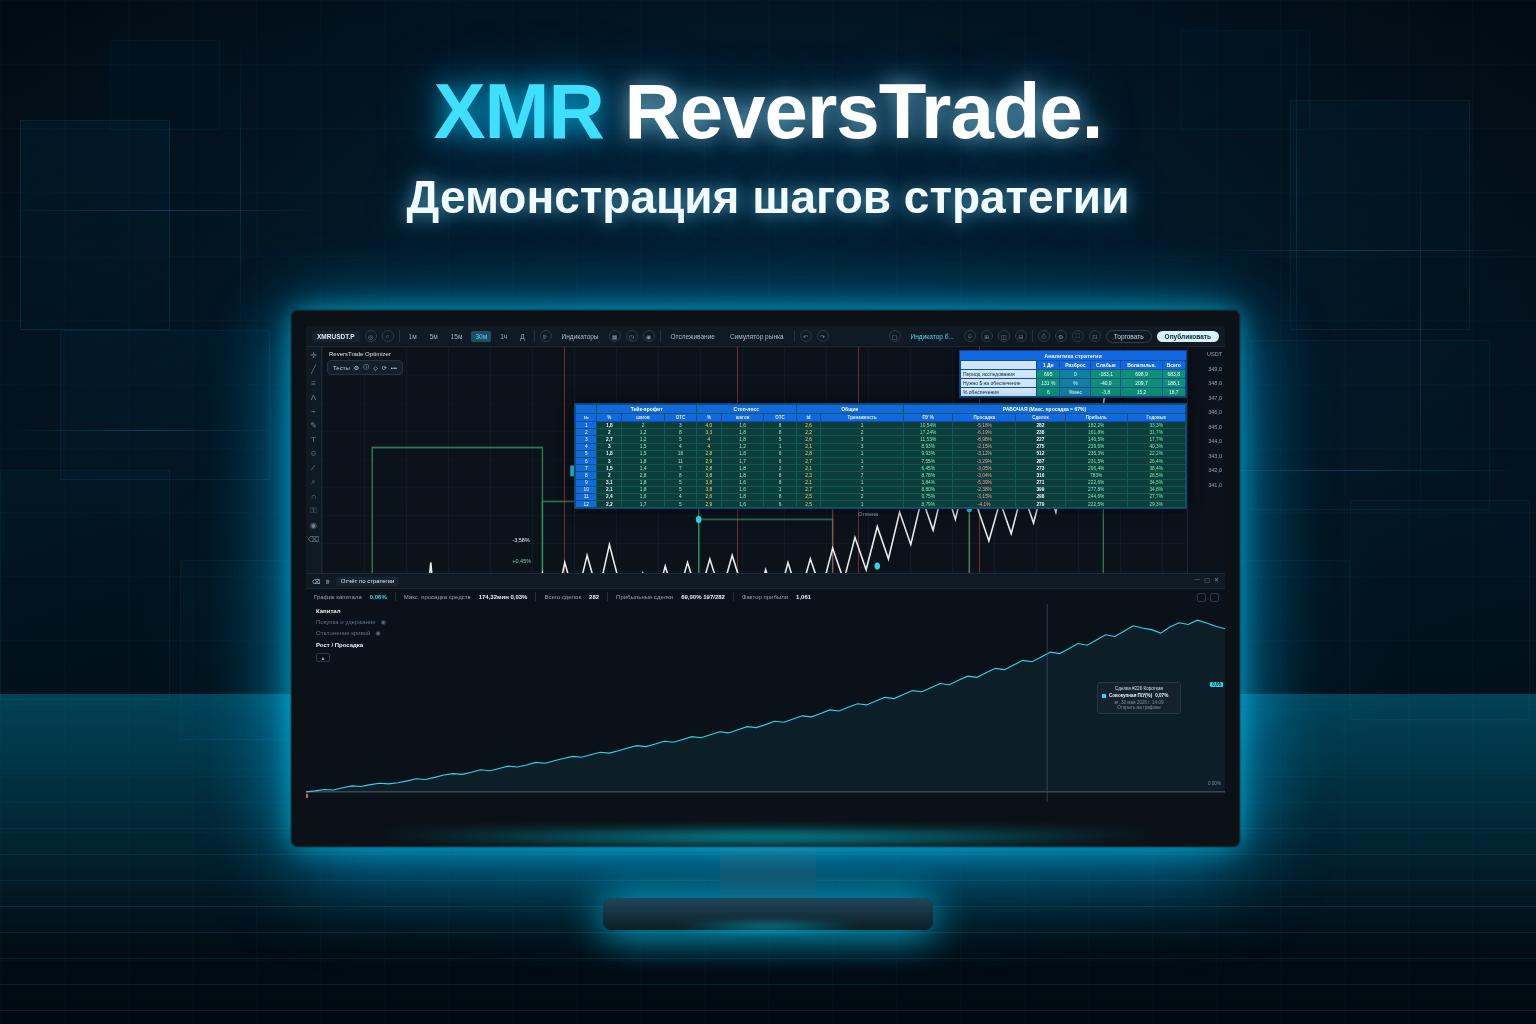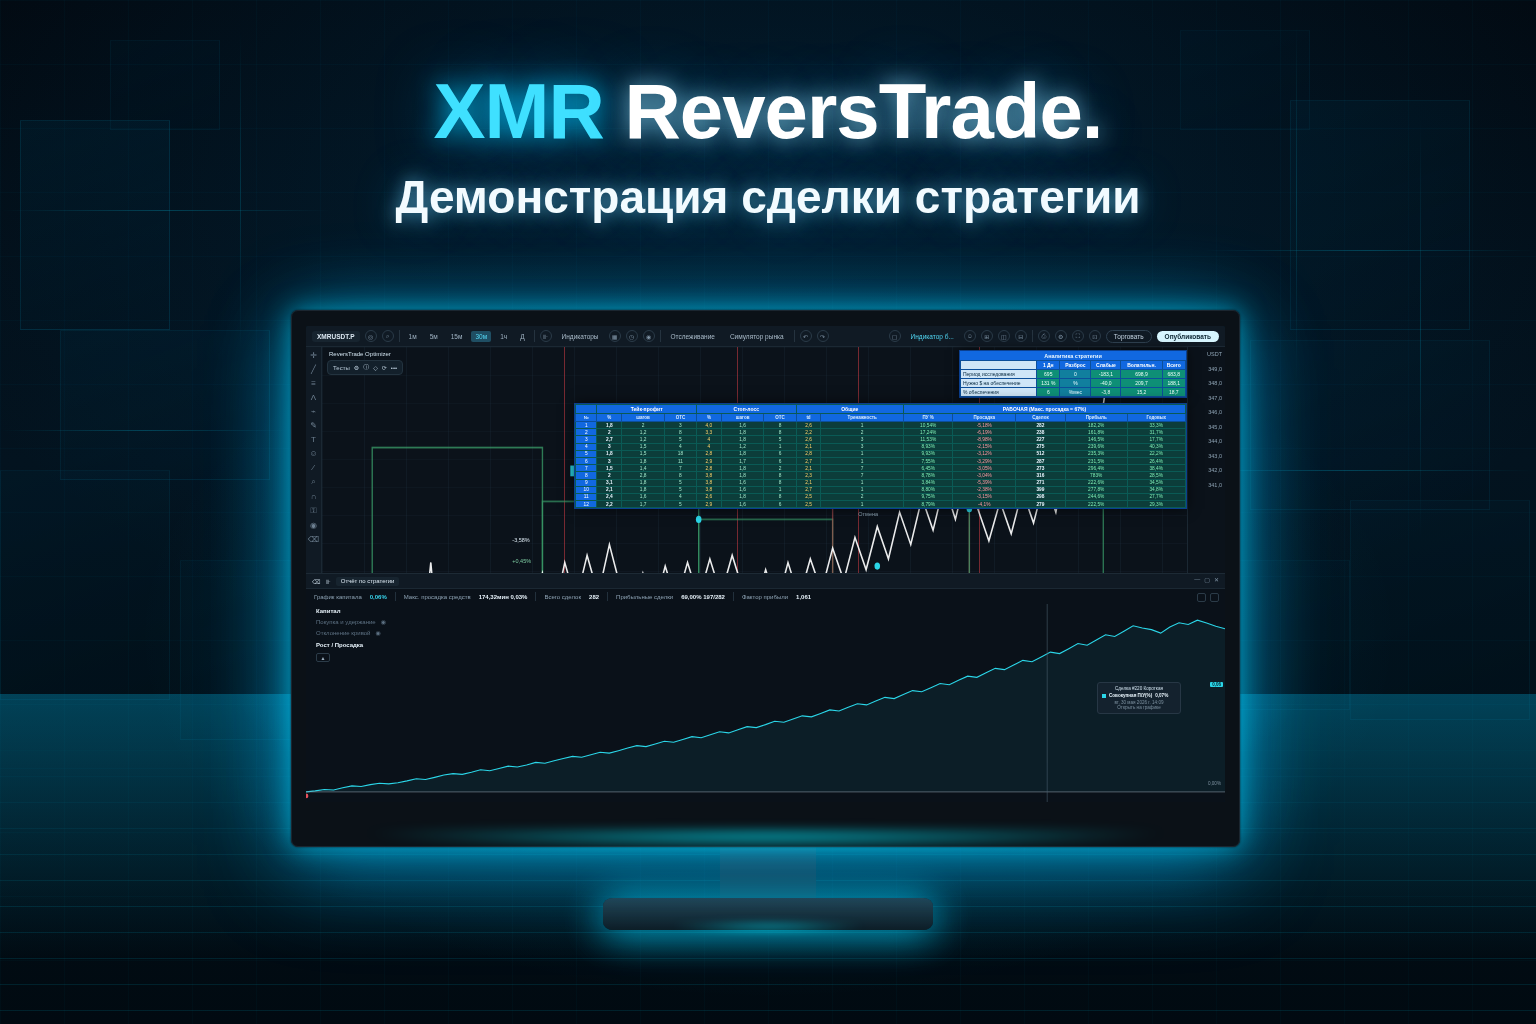--- a/index.html
+++ b/index.html
@@ -183,21 +183,21 @@
     <div class="vline" style="left:240px; top:30px; height:320px;"></div>
     <div class="vline" style="left:1296px;top:20px; height:360px;"></div>
     <div class="vline" style="left:1420px;top:120px;height:420px;"></div>
   </div>
 
   <div class="title-wrap">
     <div class="title">
       <span class="xmr">XMR</span>
       <span class="rev">ReversTrade.</span>
     </div>
-    <div class="subtitle">Демонстрация сделки стратегии</div>
+    <div class="subtitle">Демонстрация шагов стратегии</div>
   </div>
 
   <div id="monitor">
     <div class="screen">
       <div class="tv">
 
         <div class="tvbar">
           <div class="sym">
             <span>XMRUSDT.P</span>
           </div>

